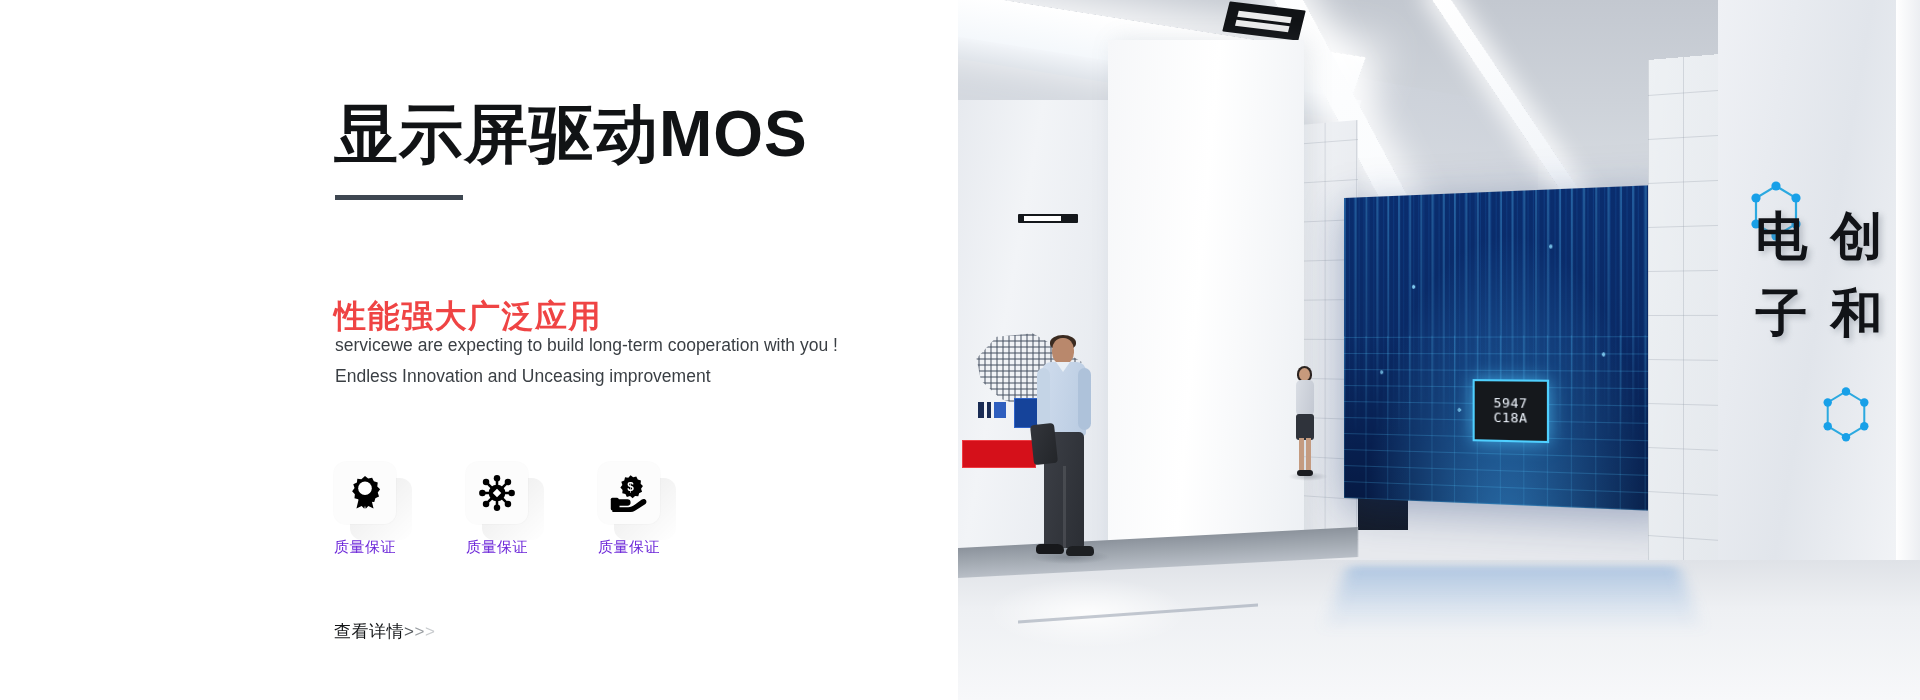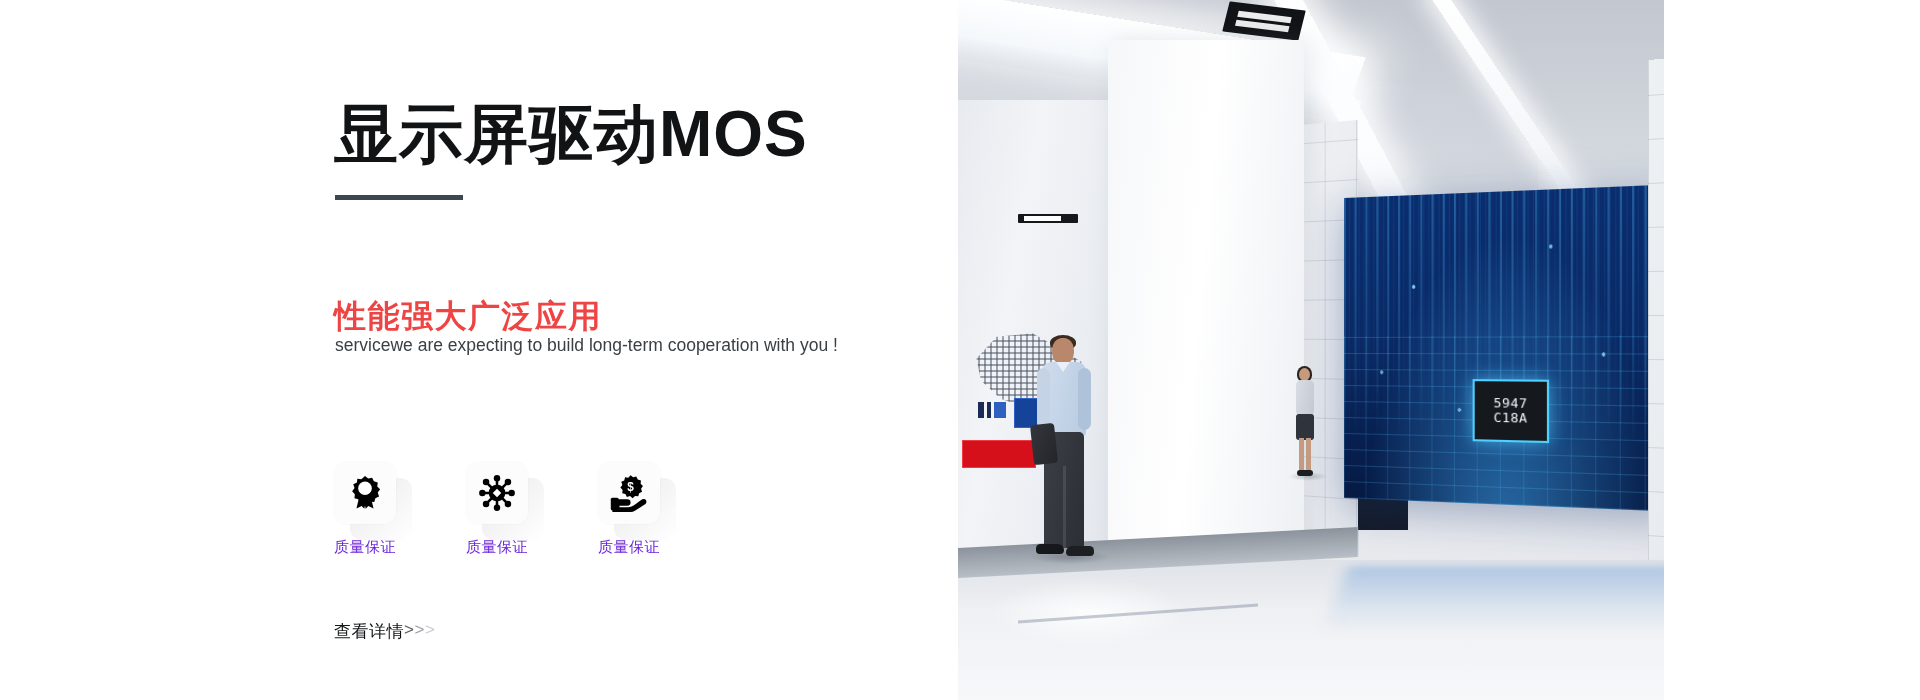--- a/index.html
+++ b/index.html
@@ -9,21 +9,21 @@
   }
   body {
     width: 1920px;
     height: 700px;
     overflow: hidden;
     font-family: "Liberation Sans", "DejaVu Sans", sans-serif;
     -webkit-font-smoothing: antialiased;
   }
   .banner {
     position: relative;
-    width: 1664px;
+    width: 1920px;
     height: 700px;
     background: #ffffff;
     overflow: hidden;
   }
 
   
   .text-panel {
     position: absolute;
     left: 0;
     top: 0;
@@ -128,21 +128,21 @@
   .detail-link {
     position: absolute;
     left: 0;
     top: 620px;
     font-size: 17px;
     color: #121416;
     letter-spacing: 0.5px;
     text-decoration: none;
     white-space: nowrap;
     display: inline-flex;
-    align-items: flex-start;
+    align-items: center;
   }
   .detail-link .chev1 { color: #55595d; }
   .detail-link .chev2 { color: #9a9ea2; }
   .detail-link .chev3 { color: #c8cbce; }
 
   
   .photo {
     position: absolute;
     left: 958px;
     top: 0;
@@ -433,20 +433,21 @@
     <div class="inner">
 
       <h1 class="headline">显示屏驱动MOS</h1>
 
       <div class="divider"></div>
 
       <h2 class="subheadline">性能强大广泛应用</h2>
 
       <div class="paragraph">
         <div>servicewe are expecting to build long-term cooperation with you !</div>
+        <div>Endless Innovation and Unceasing improvement</div>
       </div>
 
       <div class="features">
 
         <div class="feature">
           <div class="feature-tile">
             <span>
               <svg width="38" height="38" viewBox="0 0 48 48" fill="#000">
                 <path d="M24 2.5l4.0 3.1 5.0-1.0 2.2 4.6 4.9 1.4-0.6 5.1 3.6 3.6-3.0 4.2 1.6 4.9-4.6 2.2-1.4 4.9-5.1-0.6-3.8 3.4-4.0-3.2-4.9 1.5-2.3-4.6-4.9-1.3 0.5-5.1-3.5-3.7 3.1-4.1-1.6-4.9 4.6-2.3L14.3 6l5.1 0.7z"></path>
                 <circle cx="24" cy="18" r="8.6" fill="#fff"></circle>

